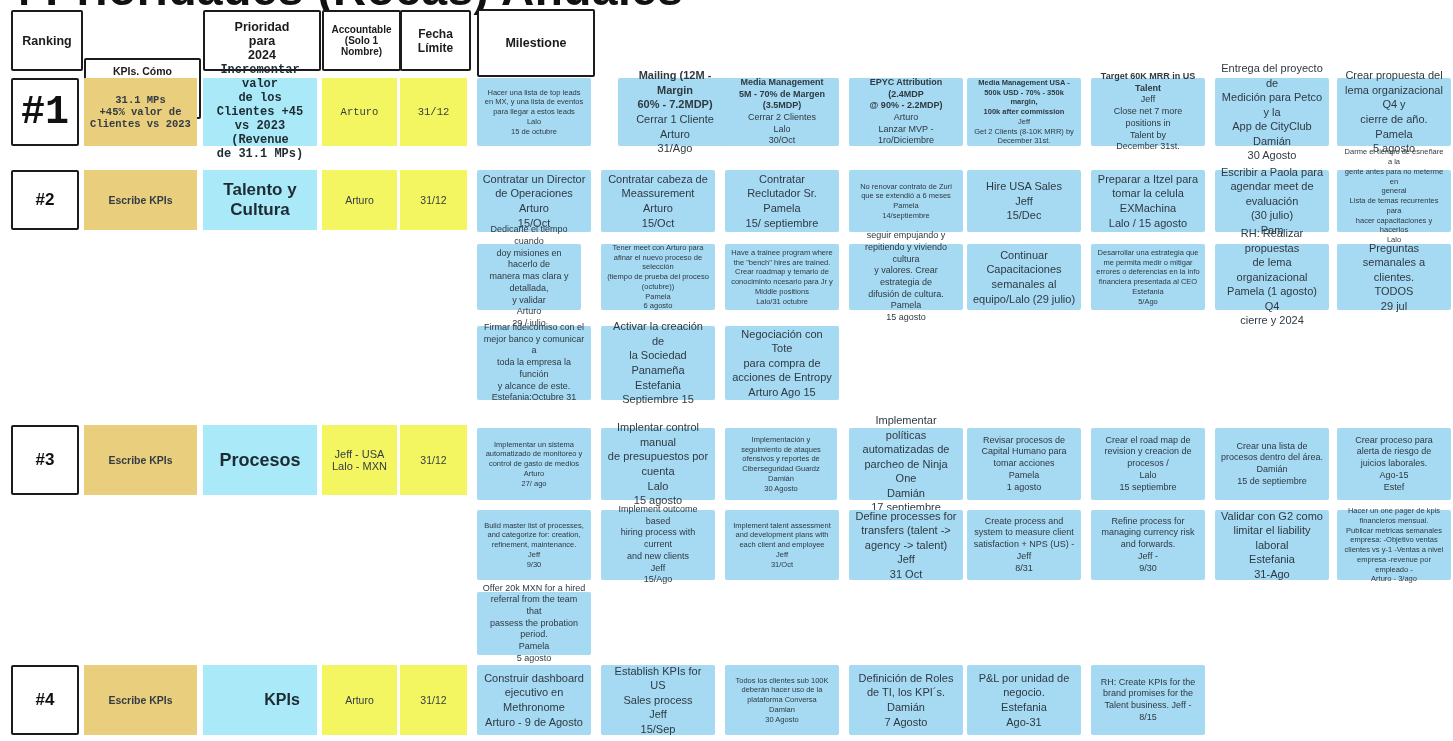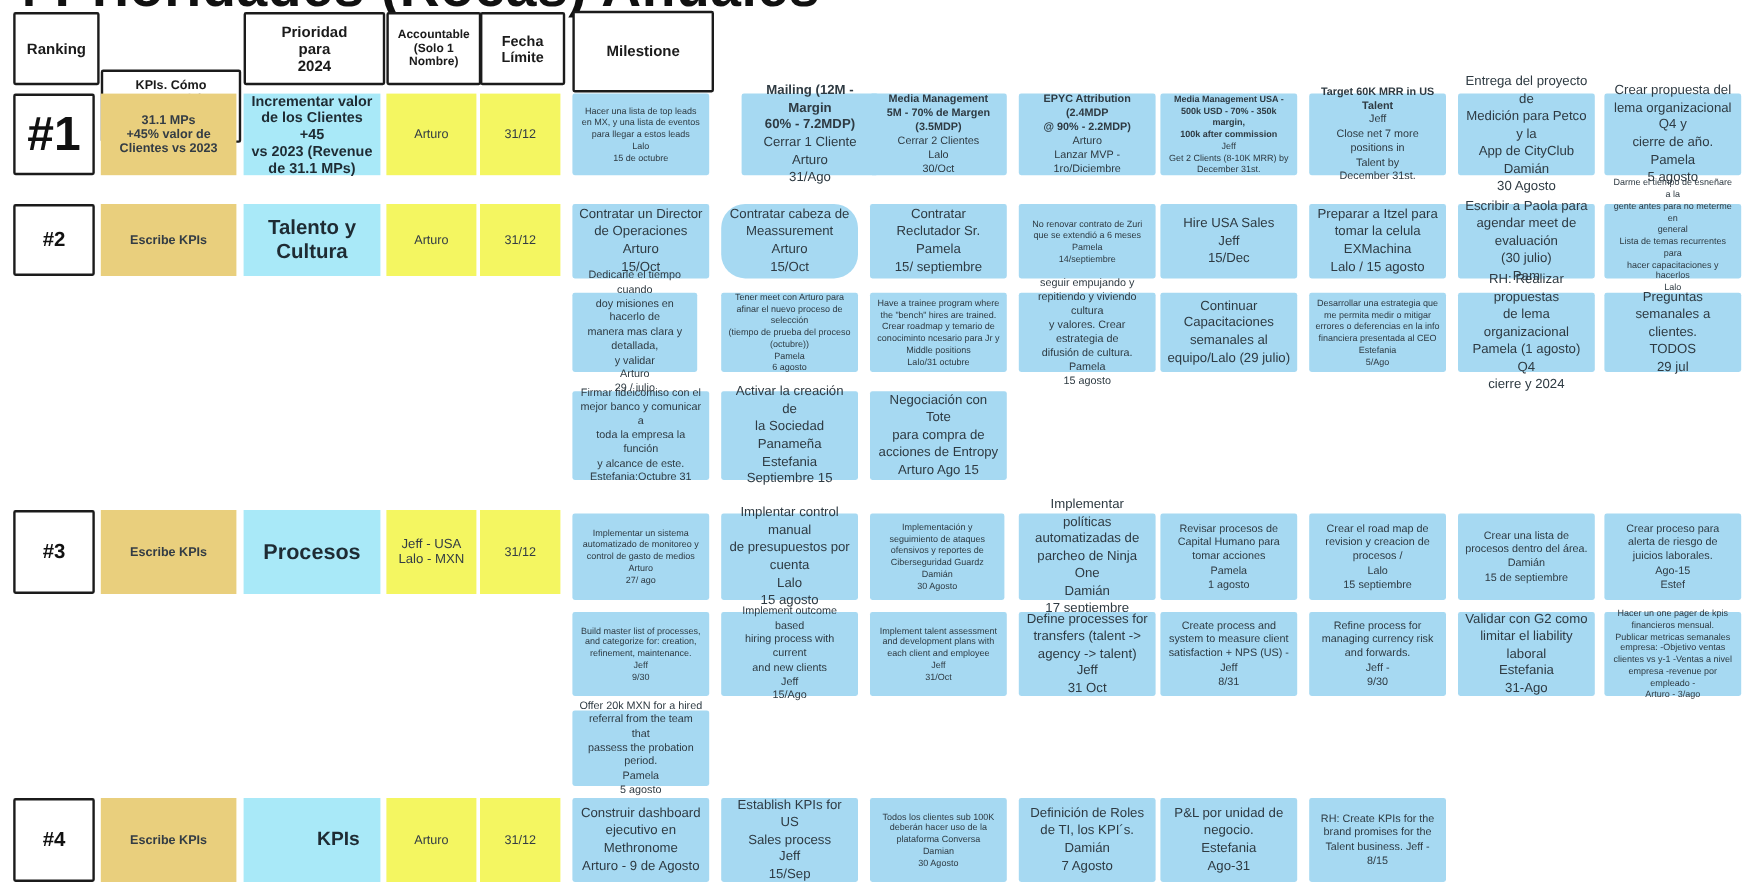--- a/index.html
+++ b/index.html
@@ -33,21 +33,21 @@
   .cell{
     position:absolute;display:flex;align-items:center;justify-content:center;
     text-align:center;white-space:pre-line;box-sizing:border-box;padding:2px 4px;
   }
   .c-rank{left:11px;width:68px;background:#fff;border:2.5px solid #1b1b1b;border-radius:2px;font-weight:800;color:#111;}
   .c-kpi{left:84px;width:113px;background:var(--gold);font-weight:bold;font-size:10.5px;}
   .c-pri{left:203px;width:114px;background:var(--cyan);font-weight:bold;color:#1e2b33;}
   .c-acc{left:322px;width:75px;background:var(--yellow);font-size:10.5px;}
   .c-date{left:400px;width:67px;background:var(--yellow);font-size:10.5px;}
 
-  .row0{top:78px;height:68px;}
+  .row0{top:78px;height:68px;font-family:Liberation Mono, monospace;}
   .row1{top:170px;height:60px;}
   .row2{top:425px;height:70px;}
   .row3{top:665px;height:70px;}
 
   .rank-big{font-size:40px;}
   .rank-sm{font-size:17px;}
   .pri-0{font-size:12px;}
   .pri-1{font-size:17px;}
   .pri-2{font-size:18px;}
   .pri-3{font-size:16px;padding-left:48px;}
@@ -176,21 +176,21 @@
 cierre de año.
 Pamela
 5 agosto</div>
       </div>
       <div class="card sz-m" style="left: 477px; top: 170px; width: 114px; height: 62px;">
         <div class="bd">Contratar un Director
 de Operaciones
 Arturo
 15/Oct</div>
       </div>
-      <div class="card sz-m" style="left: 601px; top: 170px; width: 114px; height: 62px; border-radius: 20px;">
+      <div class="card sz-m" style="left: 601px; top: 170px; width: 114px; height: 62px;">
         <div class="bd">Contratar cabeza de
 Meassurement
 Arturo
 15/Oct</div>
       </div>
       <div class="card sz-m" style="left: 725px; top: 170px; width: 114px; height: 62px;">
         <div class="bd">Contratar
 Reclutador Sr.
 Pamela
 15/ septiembre</div>

